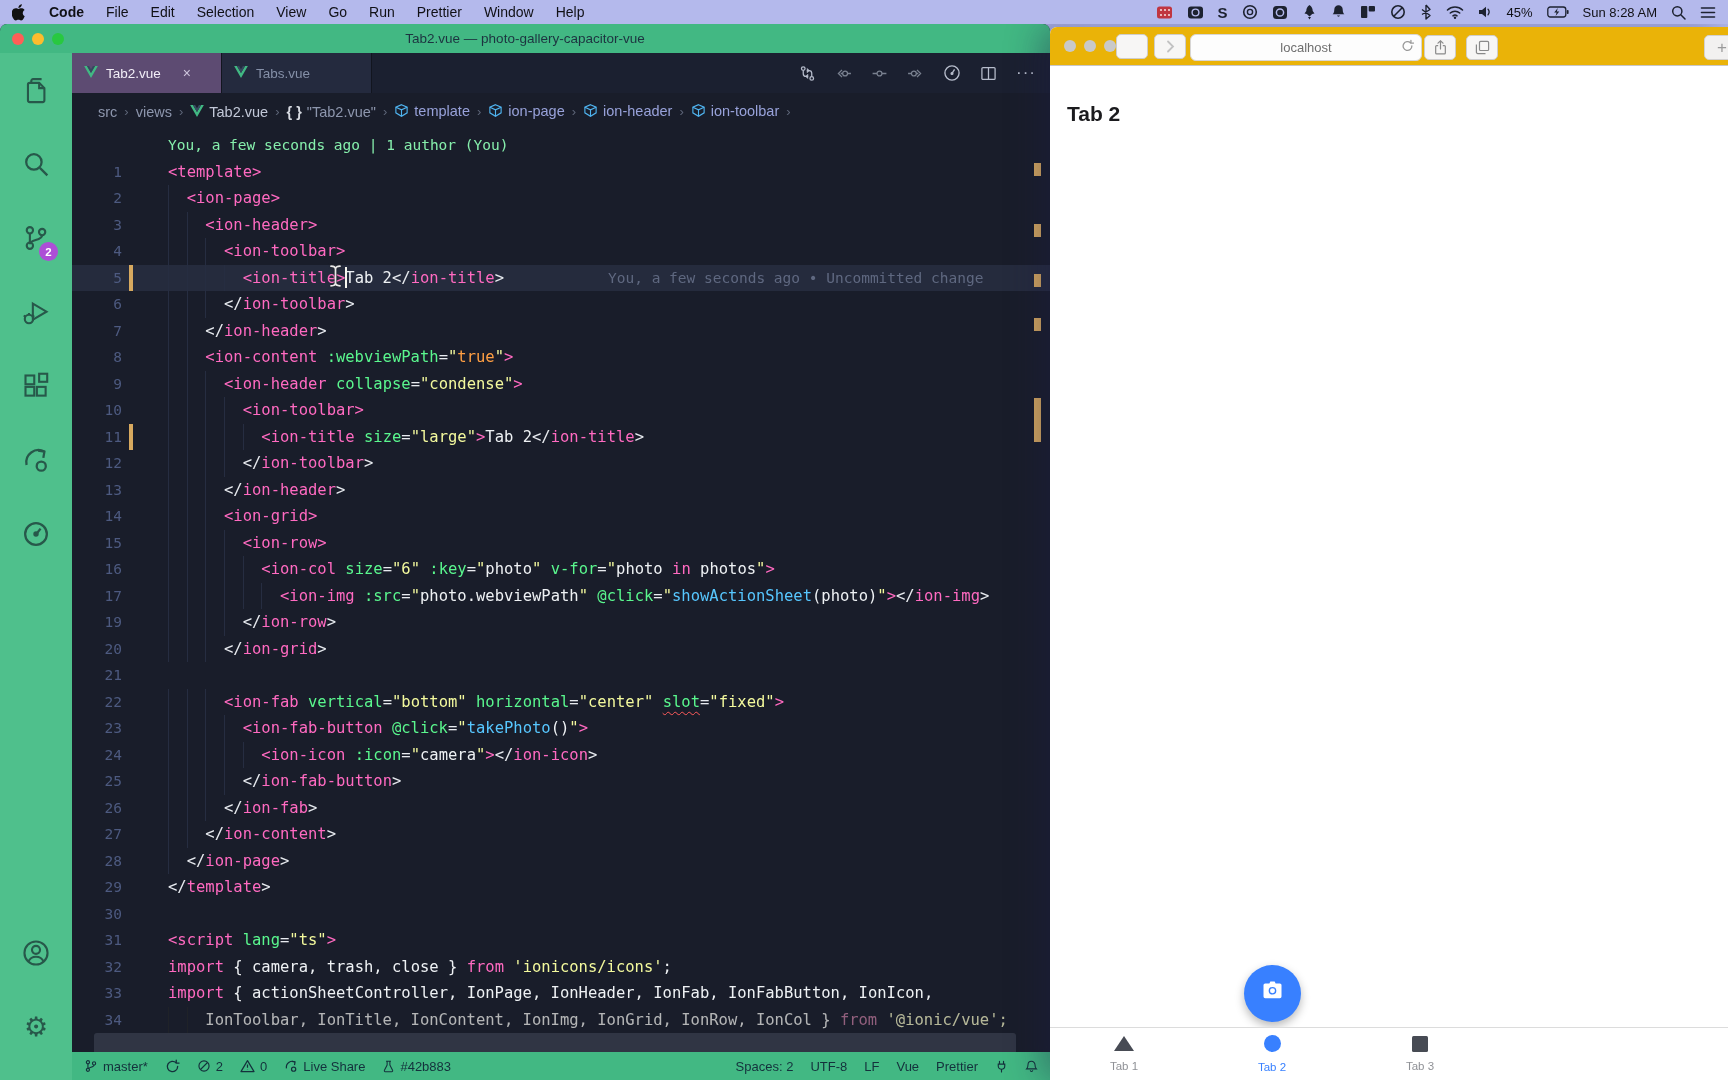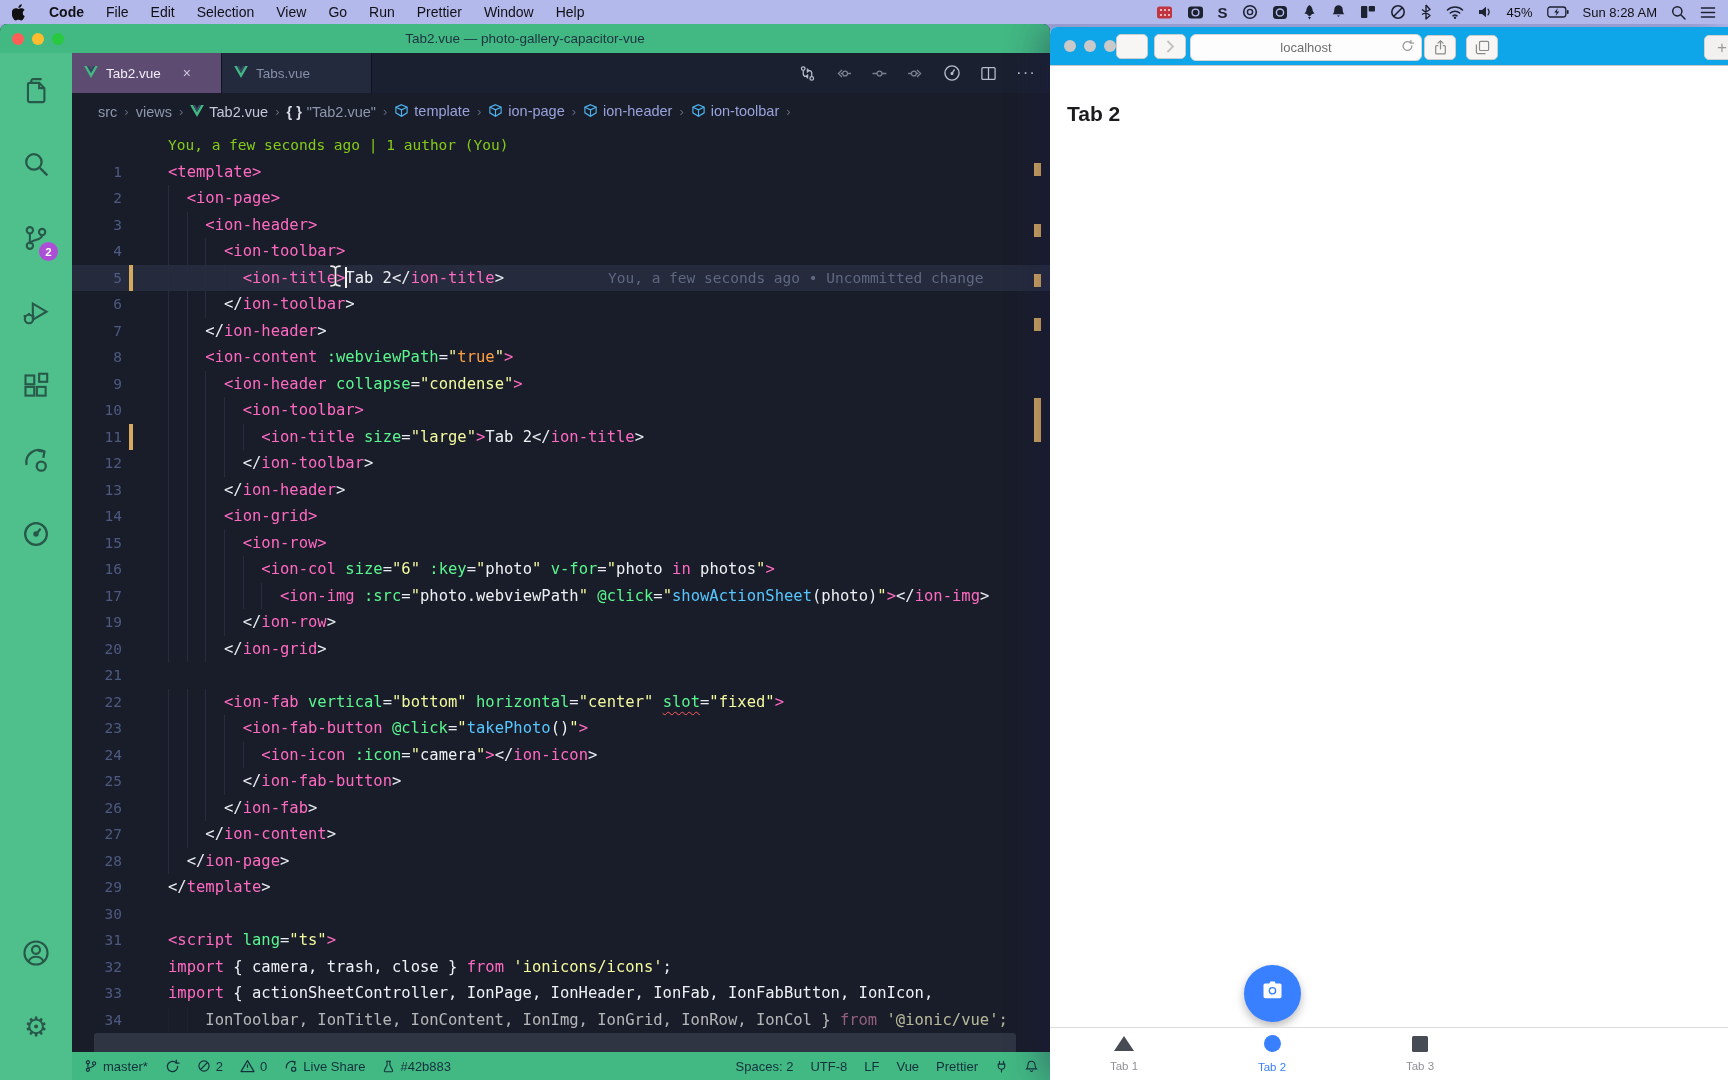--- a/index.html
+++ b/index.html
@@ -71,42 +71,42 @@
   .ln{width:50px;flex:none;text-align:right;color:#4d5a80;font-size:14.5px}
   .mk{width:4px;flex:none;margin-left:7px;background:transparent}
   .mk.mod{background:#d7a95f}
   .lc{white-space:pre;padding-left:35px;color:#eef1f4}
   .ind{display:inline-block;height:26.5px;vertical-align:top;
        background:repeating-linear-gradient(90deg,#262d41 0 1px,transparent 1px 2ch)}
   .tk-tg{color:#ff6ac1}.tk-pw{color:#e8ebf0}.tk-at{color:#5af78e}.tk-st{color:#f3f99d}
   .tk-or{color:#ff9f43}.tk-kw{color:#ff6ac1}.tk-fn{color:#57c7ff}.tk-tx{color:#eef1f4}
   .tk-ats{color:#5af78e;text-decoration:underline;text-decoration-style:wavy;
           text-decoration-color:#ff5a5a;text-decoration-thickness:1px;text-underline-offset:4px}
-  .bhead{color:#84cc16;font-size:14.5px}
+  .bhead{color:#86efac;font-size:14.5px}
   .blame5{position:absolute;left:536px;top:0;color:#5f6880;font-size:14.5px;white-space:pre}
   .cl.faded .lc{filter:grayscale(.55) brightness(.75)}
   .caret{position:absolute;width:2px;height:21px;background:#f6f6ef}
   .ibeam{position:absolute;filter:drop-shadow(0 0 1px #222)}
   .rmark{position:absolute;width:7px;background:#d7a95f;right:9px}
   .hscroll{position:absolute;left:22px;right:34px;height:26px;background:rgba(130,142,165,.22);
            border-radius:3px}
 
   .statusbar{position:absolute;left:0;right:0;bottom:0;height:28px;background:#42b883;
              display:flex;align-items:center;font-size:13px;color:#14313c;z-index:5;
              padding:0 12px;box-sizing:border-box}
   .sitem{display:flex;align-items:center;gap:5px;margin-right:17px;cursor:pointer}
   .sitem svg{display:block}
   .sright{margin-left:auto;display:flex;align-items:center}
   .sright .sitem{margin-right:0;margin-left:17px}
 
   
   .safari{position:absolute;left:1050px;top:27px;width:678px;height:1053px;background:#fff;
           border-radius:7px 0 0 0;overflow:hidden;z-index:20;
           box-shadow:-10px 0 34px rgba(30,30,70,.38)}
-  .stoolbar{height:39px;background:#0ea5e9;border-bottom:1px solid #c9c7c6;position:relative;
+  .stoolbar{height:39px;background:#eab308;border-bottom:1px solid #c9c7c6;position:relative;
             display:flex;align-items:center;padding:8px 10px;box-sizing:border-box}
   .snav{display:flex;align-items:center;gap:6px;margin-left:56px}
   .sbtn{width:30px;height:23px;border:1px solid #cfcdcb;border-radius:5px;background:#f7f6f5;
         display:flex;align-items:center;justify-content:center;color:#8a8a8a;cursor:pointer}
   .sbtn.disabled{color:#c2c2c2}
   .urlpill{position:absolute;left:140px;width:230px;top:7px;height:25px;background:#fdfdfd;
            border:1px solid #d8d6d4;border-radius:6px;display:flex;align-items:center;
            justify-content:center;font-size:13px;color:#6f6f6f;cursor:text}
   .urlreload{position:absolute;right:7px;top:4px;color:#9a9a9a}
   .srgroup{position:absolute;left:374px;top:8px;display:flex;gap:10px}

